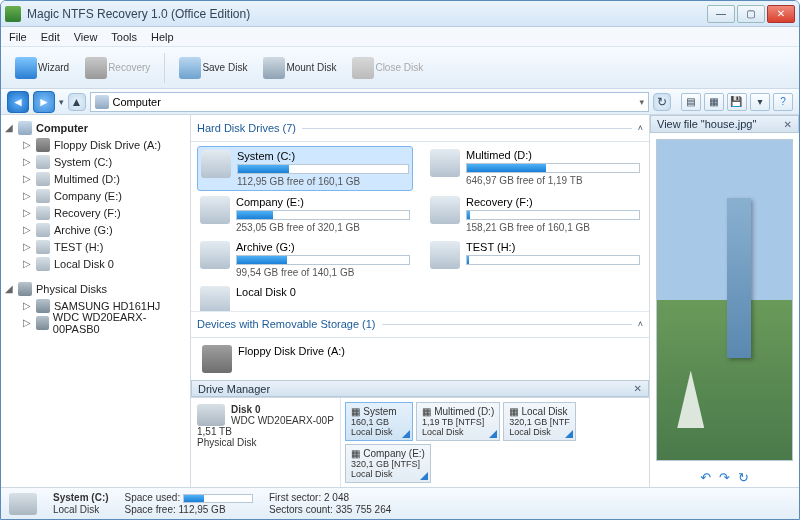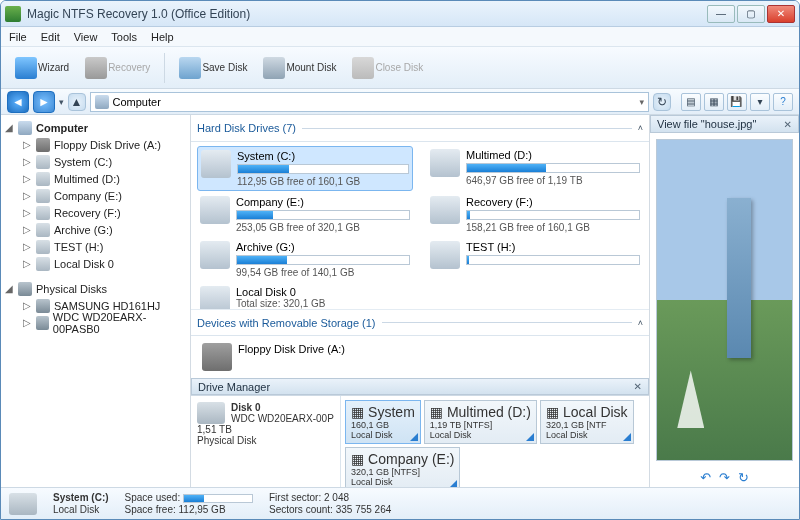--- a/index.html
+++ b/index.html
@@ -55,21 +55,21 @@
 .drv-fill{height:100%;background:linear-gradient(#4fb2f7,#1a7fd6)}
 .drv-free{font-size:10px;color:#555}
 .panel-head{height:18px;background:linear-gradient(#eaf2fa,#d3e2ef);border:1px solid #b9c9d8;display:flex;align-items:center;padding:0 6px;font-size:11px;color:#234}
 .panel-head .x{margin-left:auto;color:#567;font-size:10px}
 .dmgr{border-top:1px solid #cdd9e4;display:flex;height:92px}
 .dmgr-disk{width:150px;padding:6px;border-right:1px solid #dbe5ee;font-size:10px;color:#333}
 .dmgr-disk .dic{width:28px;height:22px;background:linear-gradient(#d8e0e6,#aab7c2);float:left;margin-right:6px;border-radius:3px}
 .dmgr-parts{flex:1;padding:4px;display:flex;flex-wrap:wrap;gap:3px;align-content:flex-start}
 .part{border:1px solid #b8c8d6;background:linear-gradient(#f2f7fb,#e3ecf4);padding:3px 5px;font-size:9px;color:#333;min-width:68px;position:relative}
 .part.sel{background:linear-gradient(#e5f1fb,#cfe3f4);border-color:#7bb6ef}
-.part .pn{font-size:14px;white-space:nowrap;overflow:hidden;text-overflow:ellipsis}
+.part .pn{font-size:10px;white-space:nowrap;overflow:hidden;text-overflow:ellipsis}
 .part .corner{position:absolute;right:2px;bottom:2px;width:0;height:0;border:4px solid transparent;border-bottom-color:#2a7ed1;border-right-color:#2a7ed1}
 .preview{width:150px;border-left:1px solid #d3dbe3;display:flex;flex-direction:column}
 .preview .img{flex:1;margin:6px;border:1px solid #b9c9d8;background:linear-gradient(#a8c8e8 0%,#a8c8e8 50%,#6a9a5a 50%,#4a7a4a 100%);position:relative}
 .preview .img::before{content:"";position:absolute;left:52%;top:18%;width:18%;height:50%;background:linear-gradient(#8ab0d0,#5a88b0);box-shadow:2px 2px 4px rgba(0,0,0,.3)}
 .preview .img::after{content:"";position:absolute;left:15%;bottom:10%;width:20%;height:18%;background:rgba(255,255,255,.8);clip-path:polygon(50% 0,100% 100%,0 100%)}
 .refresh-row{height:20px;display:flex;align-items:center;justify-content:center;gap:8px;color:#2a7ed1;font-size:13px}
 .status{height:32px;border-top:1px solid #cdd9e4;background:linear-gradient(#f7fbff,#e3eef8);display:flex;align-items:center;padding:0 8px;gap:16px;font-size:10px;color:#333}
 .status .sic{width:28px;height:22px;background:linear-gradient(#d8e0e6,#aab7c2);border-radius:3px}
 .status .col{display:flex;flex-direction:column;gap:1px}
 .status .bar{width:70px;height:9px;border:1px solid #b9c8d6;display:inline-block;vertical-align:middle;background:#fff;position:relative}
@@ -268,21 +268,20 @@
             <div class="drv-name">TEST (H:)</div>
             <div class="drv-bar">
               <div class="drv-fill" style="width:1%"></div>
             </div>
           </div>
         </div>
         <div class="drive noprog" style="grid-column: 1;">
           <div class="drv-ico"></div>
           <div class="drv-info">
             <div class="drv-name">Local Disk 0</div>
-            <div class="drv-free">Total size: 320,1 GB</div>
           </div>
         </div>
       </div>
 
     <div class="sect-head" style="border-top:1px solid #e4ecf3">
         <span>Devices with Removable Storage (1)</span>
         <div class="line"></div>
         <span class="caret">˄</span>
       </div>
     <div style="padding:4px 8px">

